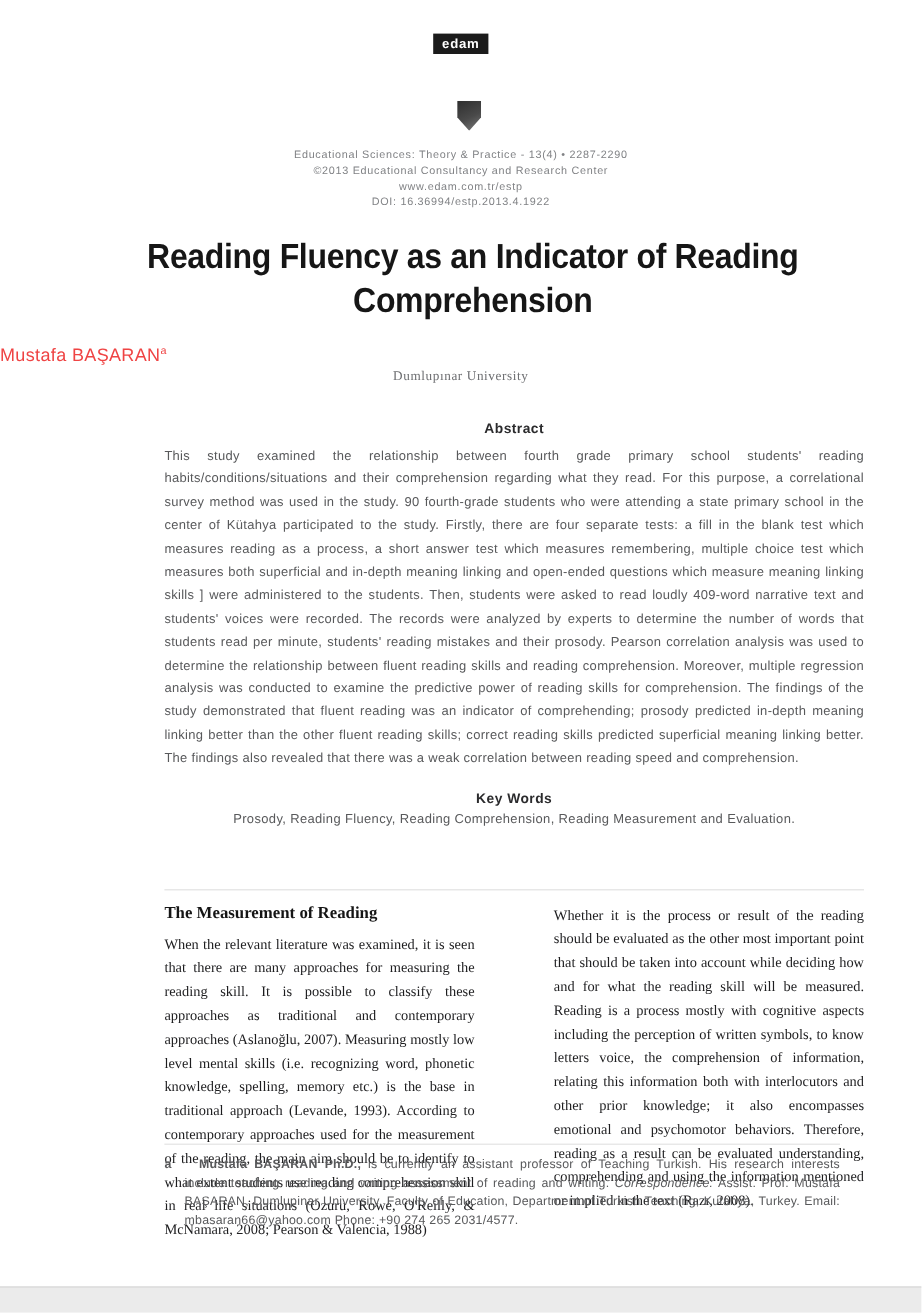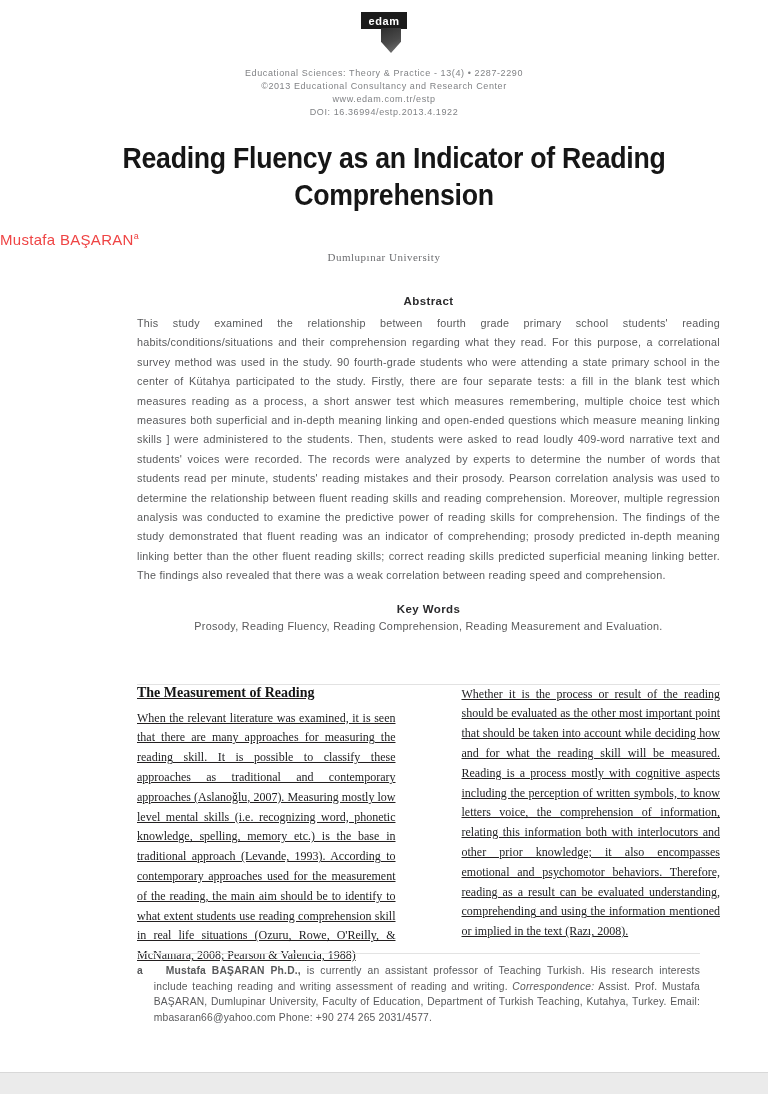--- a/index.html
+++ b/index.html
@@ -2,21 +2,21 @@
 <html><head>
 <meta charset="utf-8">
 <style>
   * { margin:0; padding:0; box-sizing:border-box; }
   html,body { width:768px; height:1094px; background:#ffffff; }
   body { font-family:"Liberation Sans", sans-serif; position:relative; overflow:hidden; color:#231f20; }
 
   .page { position:absolute; top:0; left:0; width:768px; height:1072px; background:#fff; overflow:hidden; }
 
   
-  .logo { width:max-content; margin:12px auto 0; display:flex; flex-direction:column; align-items:center; }
+  .logo { width:max-content; margin:28px auto 0; display:flex; flex-direction:column; align-items:center;gap:40px; }
   .logo-box { background:#1b1b1b; color:#fff; font-weight:bold; font-size:11px; letter-spacing:0.6px;
               padding:3px 7px 2px; line-height:12px; }
   .logo-tail { width:20px; height:25px; margin-top:-1px; transform:translateX(7px);
                background:linear-gradient(155deg,#2e2e2e 0%,#4a4a4a 55%,#7a7a7a 100%);
                clip-path:polygon(0 0,100% 0,100% 55%,50% 100%,0 55%); }
 
   
   .jheader { margin-top:14px; text-align:center; font-size:9px; line-height:13px;
              color:#808285; letter-spacing:0.6px; }
 
@@ -36,21 +36,21 @@
   .abs-heading, .kw-heading { text-align:center; font-weight:bold; font-size:11.5px; color:#2b2b2d; letter-spacing:0.4px; }
   .abs-heading { margin-top:32px; }
   .abstract { margin-top:7px; font-size:10.8px; line-height:19.4px; text-align:justify;
               color:#58595b; letter-spacing:0.25px; }
   .kw-heading { margin-top:17px; }
   .keywords { margin-top:5px; text-align:center; font-size:10.8px; color:#58595b; letter-spacing:0.3px; }
 
   .rule { border:none; border-top:1px solid #e2e2e2; margin:52px 0 0; }
 
   
-  .columns { display:flex; gap:66px; font-family:"Liberation Serif", serif;text-decoration:underline; }
+  .columns { display:flex; gap:66px; margin-top:12px; font-family:"Liberation Serif", serif; }
   .col { flex:1; min-width:0; }
   .col-heading { font-family:"Liberation Serif", serif; font-size:14px; font-weight:bold;
                  color:#151515; margin-bottom:8px; }
   .body-par { font-size:12px; line-height:19.8px; text-align:justify; color:#1d1d1f; }
 
   
   .footnote { position:absolute; left:137px; right:68px; bottom:46px; }
   .fn-rule { border-top:1px solid #e3e3e3; margin-bottom:9px; }
   .fn-row { display:flex; gap:11px; }
   .fn-marker { font-size:10.3px; font-weight:bold; color:#58595b; line-height:15.8px; }

